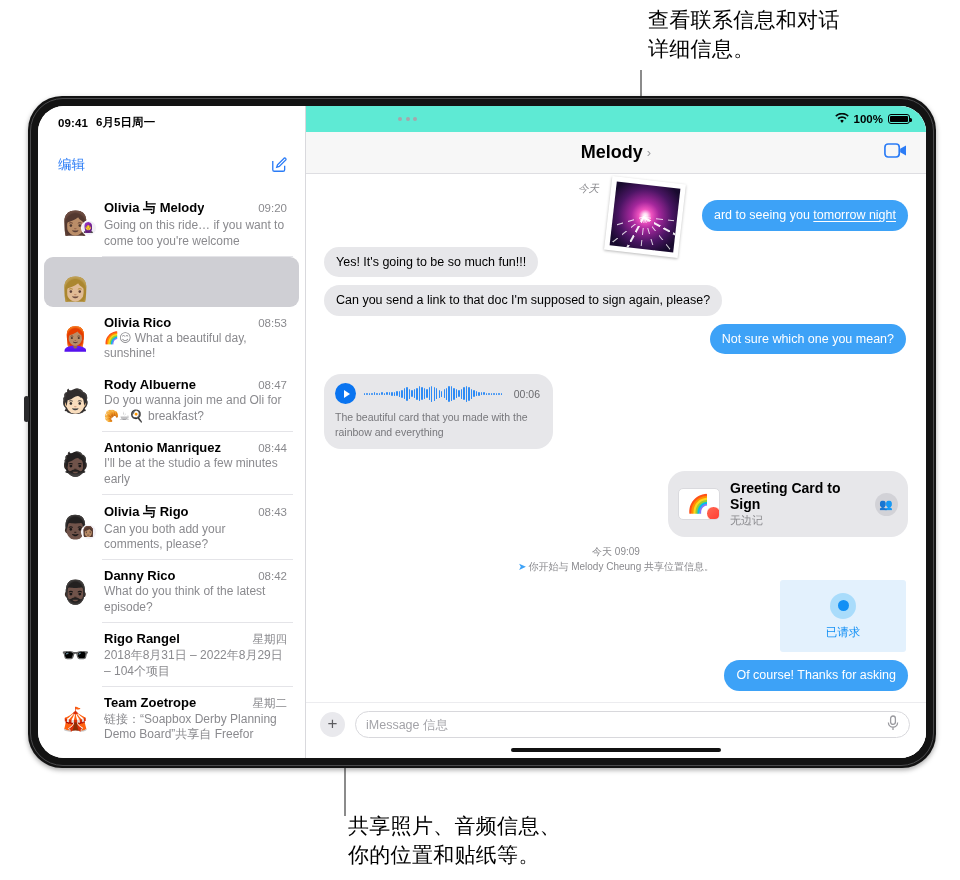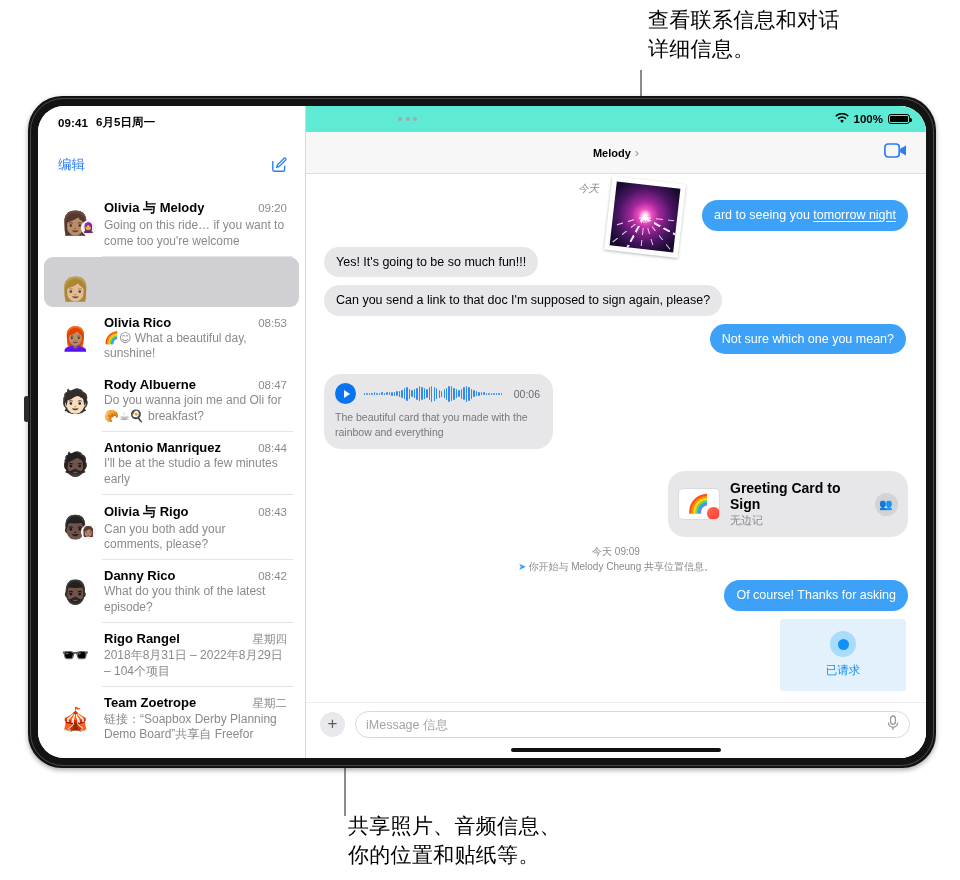--- a/index.html
+++ b/index.html
@@ -165,21 +165,21 @@
   #conv-header {
     height: 42px;
     background: #f7f7f7;
     border-bottom: 1px solid #dedee2;
     display: flex; align-items: center; justify-content: center;
     position: relative;
   }
   #conv-title-wrap {
     display: flex; align-items: center; gap: 4px; cursor: pointer;
   }
-  #conv-title { font-size: 11px; font-weight: bold; color: #000; }
+  #conv-title { font-size: 18px; font-weight: bold; color: #000; }
   #conv-chevron { font-size: 13px; color: #9b9b9f; }
   #facetime-icon { position: absolute; right: 18px; cursor: pointer; }
 
   #thread {
     flex: 1; position: relative; overflow: hidden;
     padding: 8px 18px 0 18px;
   }
   .row { display: flex; margin-bottom: 8px; }
   .row.out { justify-content: flex-end; }
   .row.in  { justify-content: flex-start; }
@@ -643,31 +643,31 @@
             </div>
           </div>
 
           <div class="sys-line">
             <div class="sys-time">今天 09:09</div>
             <div class="sys-text">
               <span class="arrow">➤</span><span>你开始与 Melody Cheung 共享位置信息。</span>
             </div>
           </div>
 
-          <div class="row out" style="margin-top:2px">
-            <div class="bubble out">Of course! Thanks for asking</div>
-          </div>
-
           <div class="row out" style="margin-top:3px;margin-right:2px">
             <div class="loc-card">
               <span class="loc-dot">
                   <i></i>
                 </span>
               <span class="loc-label">已请求</span>
             </div>
+          </div>
+
+          <div class="row out" style="margin-top:2px">
+            <div class="bubble out">Of course! Thanks for asking</div>
           </div>
 
         </div>
 
         <div id="input-bar">
           <span id="plus-btn">+</span>
           <span id="msg-field">
             <input id="msg-input" type="text" placeholder="iMessage 信息" style="">
             <span id="mic-icon">
               <svg width="12" height="16" viewBox="0 0 12 16" fill="none" stroke="#9a9a9f" stroke-width="1.3">

